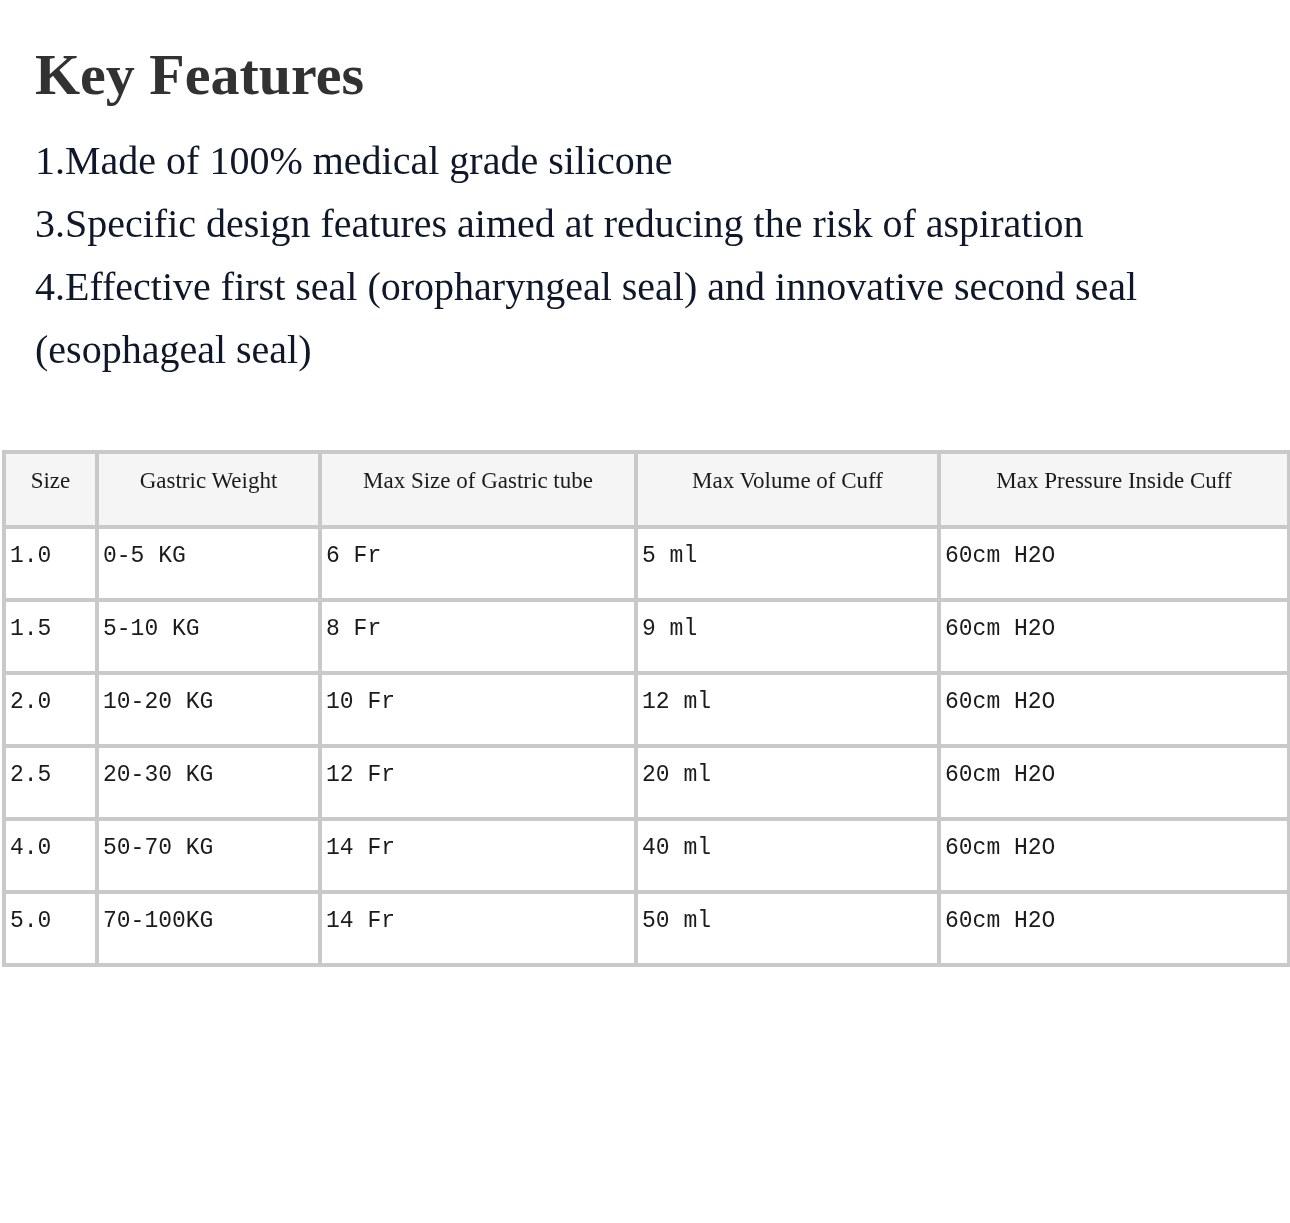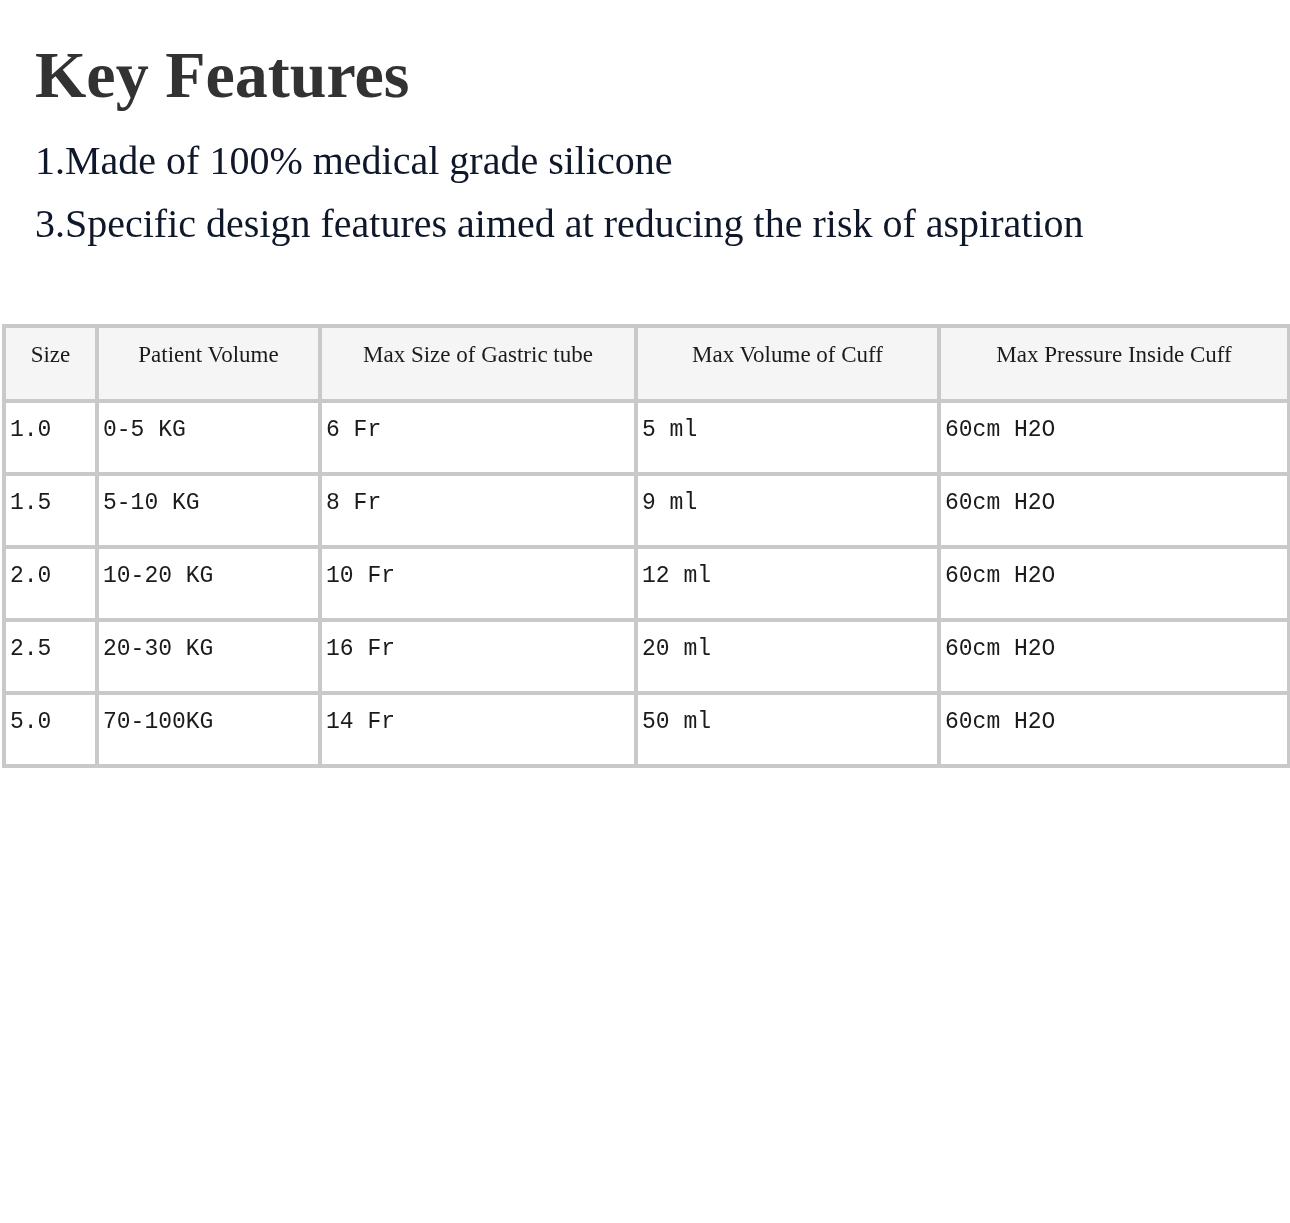--- a/index.html
+++ b/index.html
@@ -8,21 +8,21 @@
     background: #ffffff;
   }
   body {
     width: 1290px;
     height: 1223px;
     overflow: hidden;
     font-family: "Liberation Serif", "DejaVu Serif", serif;
   }
   .page-title {
     margin: 42px 0 0 35px;
-    font-size: 66px;
+    font-size: 58px;
     line-height: 66px;
     font-weight: bold;
     color: #323232;
   }
   .features-list {
     margin: 21px 0 0 35px;
     max-width: 1125px;
     font-size: 40px;
     line-height: 63px;
     color: #0f172a;
@@ -63,34 +63,35 @@
   .col-pressure { width: 350px; }
 </style>
 </head>
 <body>
 
 <h1 class="page-title">Key Features</h1>
 
 <div class="features-list">
   <p class="feature-item">1.Made of 100% medical grade silicone</p>
   <p class="feature-item">3.Specific design features aimed at reducing the risk of aspiration</p>
+  <p class="feature-item">4.Effective first seal (oropharyngeal seal) and innovative second seal (esophageal seal)</p>
 </div>
 
 <table class="spec-table">
   <colgroup>
     <col class="col-size">
     <col class="col-weight">
     <col class="col-gastric">
     <col class="col-volume">
     <col class="col-pressure">
   </colgroup>
   <thead>
     <tr>
       <th>Size</th>
-      <th>Patient Volume</th>
+      <th>Gastric Weight</th>
       <th>Max Size of Gastric tube</th>
       <th>Max Volume of Cuff</th>
       <th>Max Pressure Inside Cuff</th>
     </tr>
   </thead>
   <tbody>
       <tr>
         <td>1.0</td>
         <td>0-5 KG</td>
         <td>6 Fr</td>
@@ -107,22 +108,29 @@
       <tr>
         <td>2.0</td>
         <td>10-20 KG</td>
         <td>10 Fr</td>
         <td>12 ml</td>
         <td>60cm H2O</td>
       </tr>
       <tr>
         <td>2.5</td>
         <td>20-30 KG</td>
-        <td>16 Fr</td>
+        <td>12 Fr</td>
         <td>20 ml</td>
+        <td>60cm H2O</td>
+      </tr>
+      <tr>
+        <td>4.0</td>
+        <td>50-70 KG</td>
+        <td>14 Fr</td>
+        <td>40 ml</td>
         <td>60cm H2O</td>
       </tr>
       <tr>
         <td>5.0</td>
         <td>70-100KG</td>
         <td>14 Fr</td>
         <td>50 ml</td>
         <td>60cm H2O</td>
       </tr>
     </tbody>

